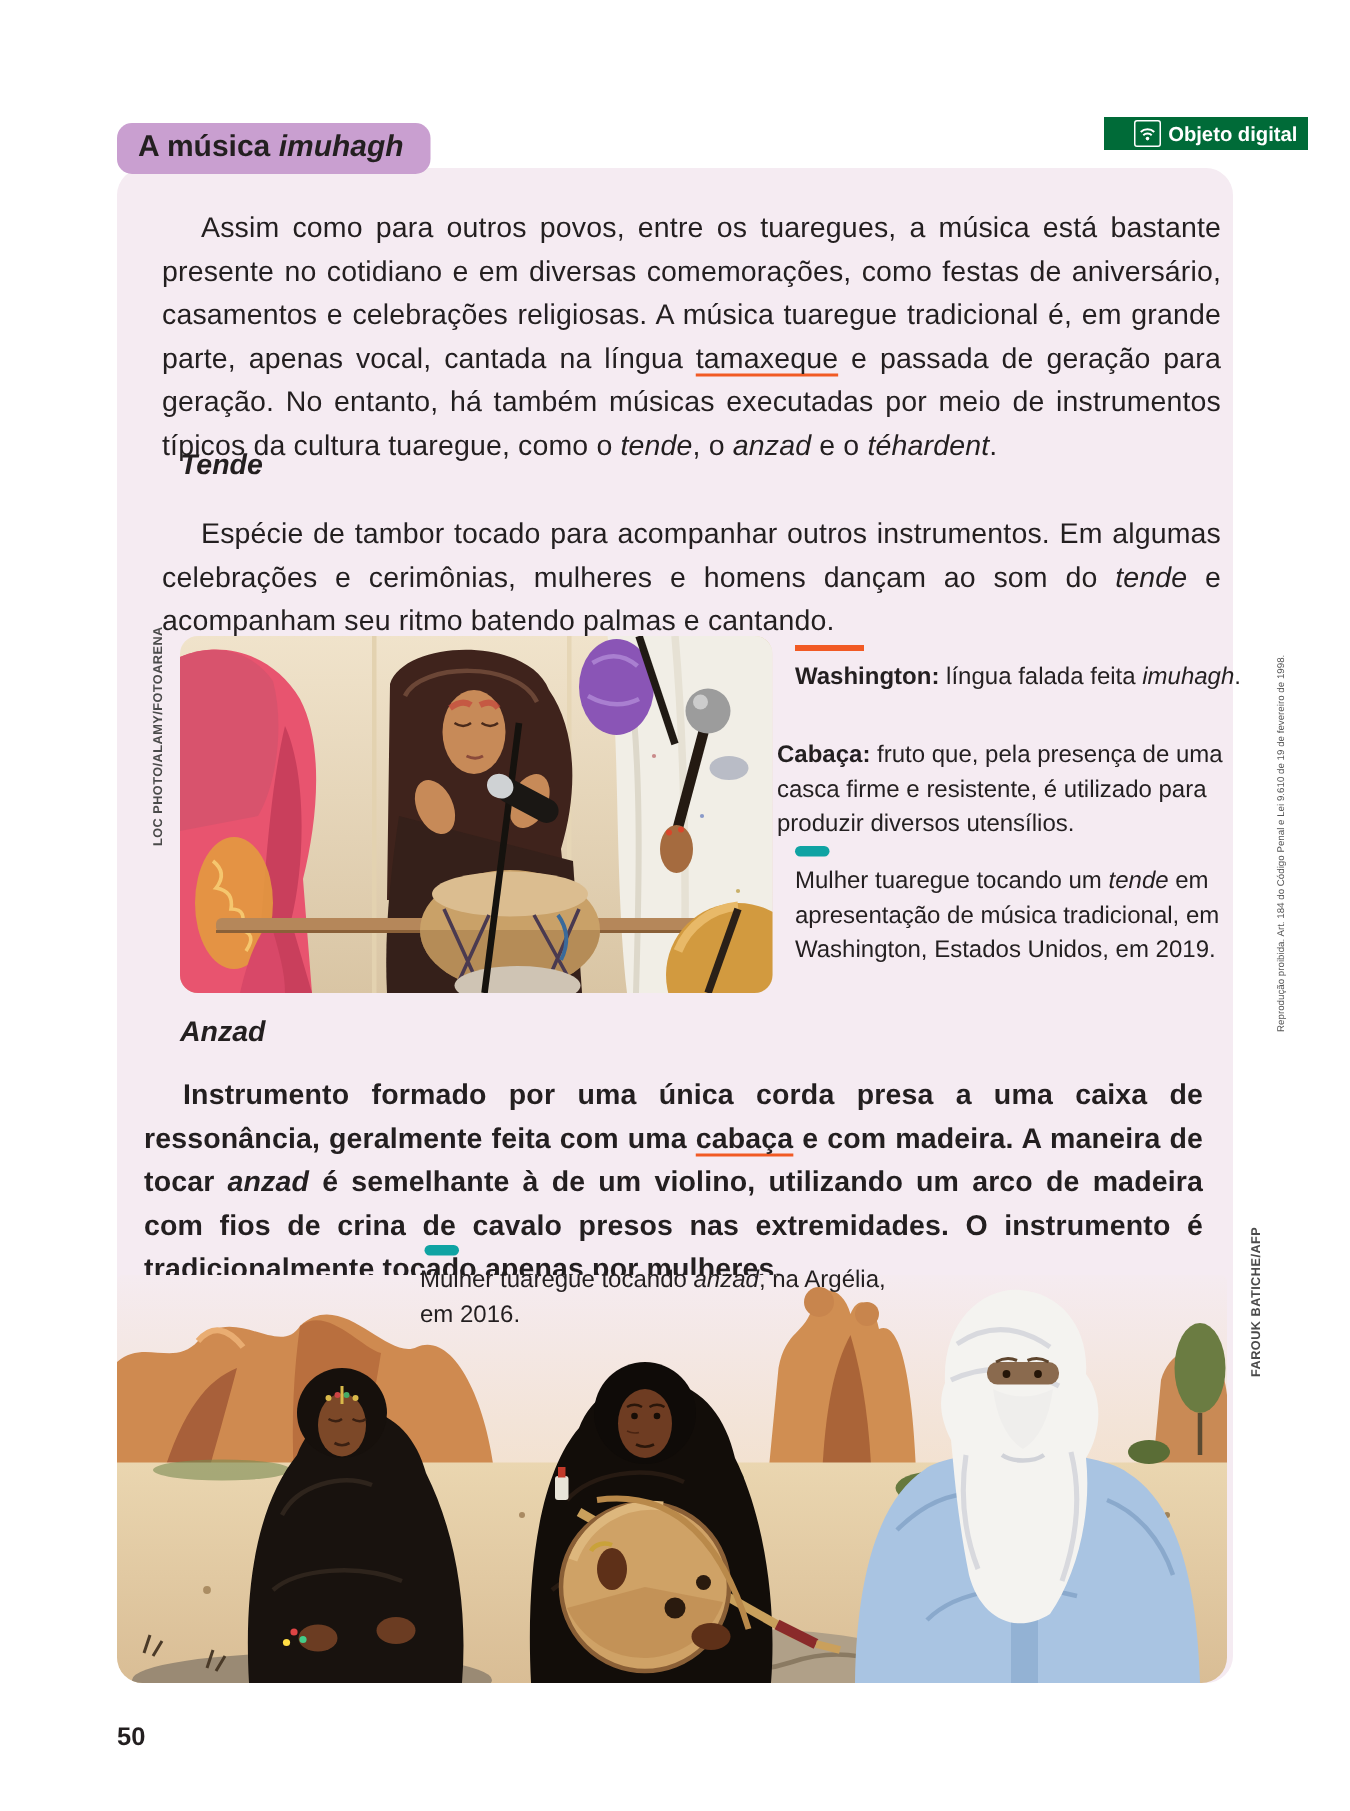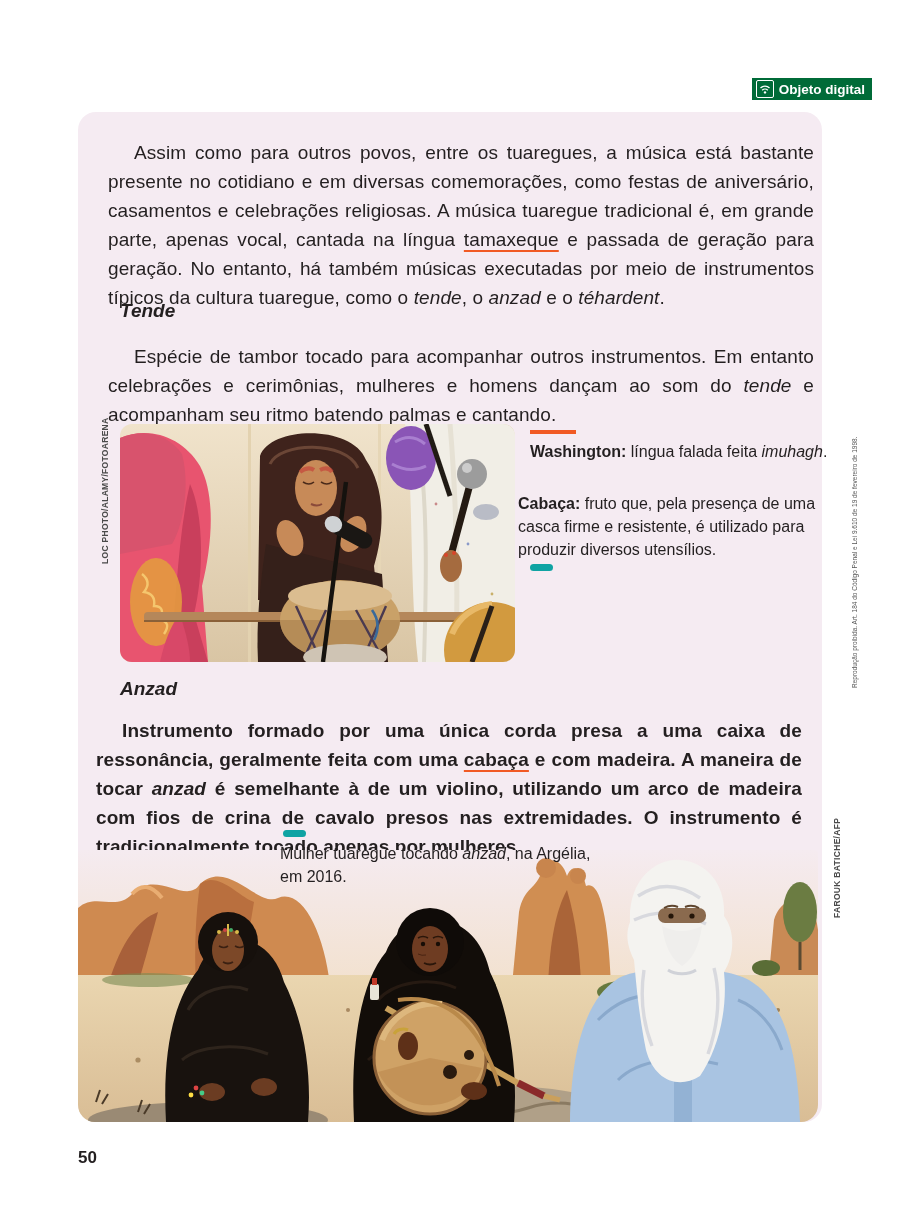--- a/index.html
+++ b/index.html
@@ -8,21 +8,21 @@
     font-family:"Liberation Sans",sans-serif;color:#231f20;
   }
   
   .title-pill{
     position:absolute;left:78px;top:82px;background:#c99fd0;border-radius:10px;
     padding:5px 18px 6px 14px;font-size:20px;font-weight:bold;color:#231f20;z-index:3;
   }
   
   .badge{
     position:absolute;right:28px;top:78px;background:#006b38;color:#fff;
-    display:flex;align-items:center;gap:5px;padding:2px 7px 2px 4px;
+    display:flex;align-items:center;gap:5px;padding:2px 7px 2px 20px;
     font-size:13.5px;font-weight:bold;z-index:3;cursor:pointer;
   }
   .badge-icon{width:16px;height:16px;border:1.4px solid #fff;border-radius:2px;
     display:flex;align-items:center;justify-content:center;}
   
   .panel{
     position:absolute;left:78px;top:112px;width:744px;height:1010px;
     background:#f5ebf2;border-radius:18px;z-index:1;
   }
   .body{
@@ -62,38 +62,41 @@
   .credit1{left:22px;top:312px;height:140px;font-weight:bold;color:#4a4a4a;}
   .legal{right:42px;top:452px;height:236px;font-size:6.5px;letter-spacing:0;color:#555;}
   .credit2{right:58px;top:792px;height:126px;font-weight:bold;color:#4a4a4a;}
   .page-number{position:absolute;left:78px;top:1148px;font-size:17px;font-weight:bold;}
 </style>
 </head>
 <body>
 
 <div class="page">
 
+  <div class="title-pill">
+    <span><span class="seg-b">A música </span><span class="seg-b seg-i">imuhagh</span></span>
+  </div>
 
   <div class="badge">
     <span class="badge-icon">
       <svg width="12" height="12" viewBox="0 0 12 12">
         <path d="M1.5 5 A6.4 6.4 0 0 1 10.5 5" fill="none" stroke="#fff" stroke-width="1.3"></path>
         <path d="M3.2 7.2 A4 4 0 0 1 8.8 7.2" fill="none" stroke="#fff" stroke-width="1.3"></path>
         <circle cx="6" cy="9.4" r="1.2" fill="#fff"></circle>
       </svg>
     </span>
     <span>Objeto digital</span>
   </div>
 
   <div class="panel">
 
     <p class="body p1"><span>Assim como para outros povos, entre os tuaregues, a música está bastante presente no cotidiano e em diversas comemorações, como festas de aniversário, casamentos e celebrações religiosas. A música tuaregue tradicional é, em grande parte, apenas vocal, cantada na língua </span><span class="seg-u">tamaxeque</span><span> e passada de geração para geração. No entanto, há também músicas executadas por meio de instrumentos típicos da cultura tuaregue, como o </span><span class="seg-i">tende</span><span>, o </span><span class="seg-i">anzad</span><span> e o </span><span class="seg-i">téhardent</span><span>.</span></p>
 
     <h3 class="sec h-tende">Tende</h3>
-    <p class="body p2"><span>Espécie de tambor tocado para acompanhar outros instrumentos. Em entanto celebrações e cerimônias, mulheres e homens dançam ao som do </span><span class="seg-i">tende</span><span> e acompanham seu ritmo batendo palmas e cantando.</span></p>
+    <p class="body p2"><span>Espécie de tambor tocado para acompanhar outros instrumentos. Em algumas celebrações e cerimônias, mulheres e homens dançam ao som do </span><span class="seg-i">tende</span><span> e acompanham seu ritmo batendo palmas e cantando.</span></p>
 
     <div class="vcredit credit1">LOC PHOTO/ALAMY/FOTOARENA</div>
 
     <svg class="photo1" viewBox="0 0 395 238" preserveAspectRatio="none">
       <defs>
         <linearGradient id="wallg" x1="0" y1="0" x2="0" y2="1">
           <stop offset="0" stop-color="#f0e3cb"></stop>
             <stop offset="1" stop-color="#d9c5a4"></stop>
         </linearGradient>
       </defs>
@@ -166,20 +169,21 @@
         <path d="M332,210 a48,48 0 0 1 40,-30" stroke="#e8b968" stroke-width="6" fill="none"></path>
         <line x1="352" y1="238" x2="372" y2="182" stroke="#2a2018" stroke-width="5"></line>
       </g>
     </svg>
 
     <div class="rule-orange"></div>
     <p class="gloss g1"><span class="seg-b">Washington:</span><span> língua falada feita </span><span class="seg-i">imuhagh</span><span>.</span></p>
     <p class="gloss g2"><span class="seg-b">Cabaça:</span><span> fruto que, pela presença de uma casca firme e resistente, é utilizado para produzir diversos utensílios.</span></p>
 
     <div class="dash dash1"></div>
+    <p class="caption cap1"><span>Mulher tuaregue tocando um </span><span class="seg-i">tende</span><span> em apresentação de música tradicional, em Washington, Estados Unidos, em 2019.</span></p>
 
     <h3 class="sec h-anzad">Anzad</h3>
     <p class="body p3"><span>Instrumento formado por uma única corda presa a uma caixa de ressonância, geralmente feita com uma </span><span class="seg-u">cabaça</span><span> e com madeira. A maneira de tocar </span><span class="seg-i">anzad</span><span> é semelhante à de um violino, utilizando um arco de madeira com fios de crina de cavalo presos nas extremidades. O instrumento é tradicionalmente tocado apenas por mulheres.</span></p>
 
     <svg class="photo2" viewBox="0 0 740 272" preserveAspectRatio="none">
       <defs>
         <linearGradient id="skyg" x1="0" y1="0" x2="0" y2="1">
           <stop offset="0" stop-color="#f5ebf0"></stop>
             <stop offset="1" stop-color="#f2e0cb"></stop>
         </linearGradient>

